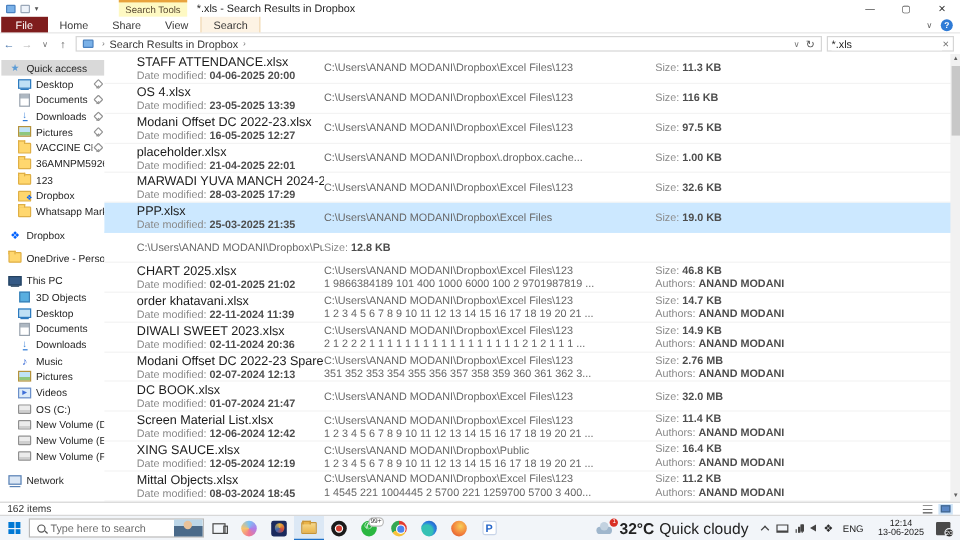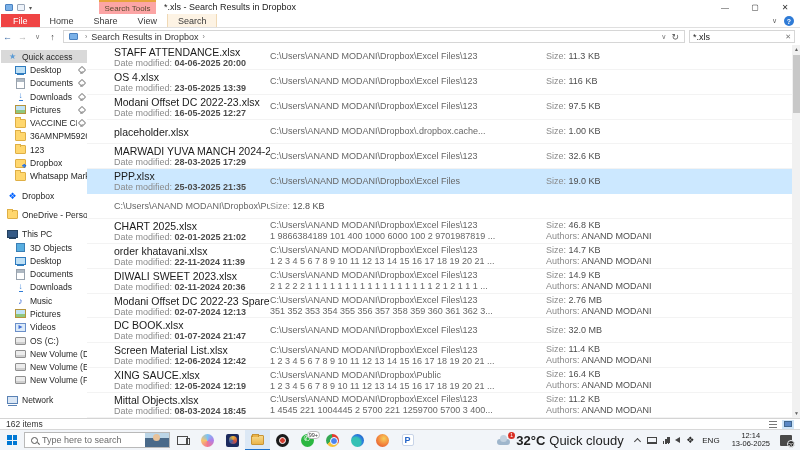--- a/index.html
+++ b/index.html
@@ -5,29 +5,29 @@
   *{margin:0;padding:0;box-sizing:border-box}
   body{font-family:"Liberation Sans",sans-serif;background:#000}
   .screen{position:relative;width:800px;height:450px;background:#fff;overflow:hidden;font-family:"Liberation Sans",sans-serif}
 
   
   .titlebar{position:absolute;left:0;top:0;width:800px;height:14px;background:#fff;display:flex;align-items:center}
   .qat{display:flex;align-items:center;gap:4px;padding-left:5px;width:99px}
   .qat .mini{width:8px;height:7px;background:#7ab1e8;border:1px solid #4a81c0;border-radius:1px}
   .qat .mini2{width:8px;height:7px;border:1px solid #9aa7b8;border-radius:1px;background:#eef3fa}
   .qat .dd{font-size:6px;color:#555}
-  .ctx-tab{width:57px;height:14px;background:#fca5a5;border-top:2px solid #e8a33d;color:#5a4a33;font-size:8px;display:flex;align-items:center;justify-content:center;white-space:nowrap}
+  .ctx-tab{width:57px;height:14px;background:#fef9c3;border-top:2px solid #e8a33d;color:#5a4a33;font-size:8px;display:flex;align-items:center;justify-content:center;white-space:nowrap}
   .win-title{font-size:9px;color:#222;padding-left:8px;white-space:nowrap}
   .win-controls{margin-left:auto;display:flex}
   .win-btn{width:30px;height:14px;display:flex;align-items:center;justify-content:center;font-size:8px;color:#333}
 
   
   .tabrow{position:absolute;left:0;top:14px;width:800px;height:14px;background:#fff;border-bottom:1px solid #dfdfdf;display:flex;align-items:stretch}
   .tab{font-size:9px;color:#3a3a3a;padding:0 10px;display:flex;align-items:center}
-  .tab-file{background:#ef4444;color:#fff;padding:0 12px;margin-left:1px}
+  .tab-file{background:#7f1d1d;color:#fff;padding:0 12px;margin-left:1px}
   .tab-search{background:#fdf3e4;border-left:1px solid #f0d9b5;border-right:1px solid #f0d9b5}
   .ribbon-right{margin-left:auto;display:flex;align-items:center;gap:7px;padding-right:6px}
   .rib-collapse{font-size:7px;color:#666}
   .help-btn{width:10px;height:10px;border-radius:50%;background:#2f7bd6;color:#fff;font-size:7px;font-weight:bold;display:flex;align-items:center;justify-content:center}
 
   
   .addrrow{position:absolute;left:0;top:28px;width:800px;height:17px;background:#fff;display:flex;align-items:center}
   .nav-ic{width:15px;text-align:center;font-size:9px;color:#3f6ea8}
   .nav-ic.dis{color:#b5b5b5}
   .nav-ic.small{font-size:7px;color:#777}
@@ -81,21 +81,21 @@
   .filelist{flex:1;height:100%;position:relative}
   .file-row{height:24.86px;display:grid;grid-template-columns:24px 156px 276px 1fr;align-items:center;border-bottom:1px solid #f3f3f3;padding-left:3px;cursor:default}
   .file-row.selected{background:#cce8ff;border-bottom:1px solid #cce8ff}
   .cell{overflow:hidden;white-space:nowrap}
   .fname{font-size:10.5px;color:#1b1b1b;line-height:12px}
   .fsub{font-size:9px;line-height:10px;color:#8a8a8a}
   .fsub b{color:#4d4d4d;font-weight:bold}
   .fpath{font-size:9px;line-height:11px;color:#666}
   .fprev{font-size:9px;line-height:10px;color:#666}
   .fsize{font-size:9px;line-height:11px;color:#8a8a8a}
-  .fsize b{color:#4d4d4d;font-weight:normal}
+  .fsize b{color:#4d4d4d;font-weight:bold}
 
   .xl-icon{position:relative;width:16px;height:17px}
 
   
   .vscroll{position:absolute;right:0;top:0;width:9px;height:100%;background:#f1f1f1}
   .vs-arrow{position:absolute;left:0;width:9px;height:9px;color:#606060;font-size:5px;text-align:center;line-height:9px}
   .vs-up{top:0}.vs-down{bottom:0}
   .vs-thumb{position:absolute;left:1px;top:10px;width:7px;height:58px;background:#c8c8c8}
 
   
@@ -439,20 +439,21 @@
 
           <div class="file-row">
             <div class="cell">
               <span class="xl-icon">
                 
                 
               </span>
             </div>
             <div class="cell">
               <div class="fname">placeholder.xlsx</div>
+              <div class="fsub"><span>Date modified:</span> <b>21-04-2025 22:01</b></div>
             </div>
             <div class="cell">
               <div class="fpath">C:\Users\ANAND MODANI\Dropbox\.dropbox.cache...</div>
 
             </div>
             <div class="cell">
               <div class="fsize"><span>Size:</span> <b>1.00 KB</b></div>
 
             </div>
           </div>

